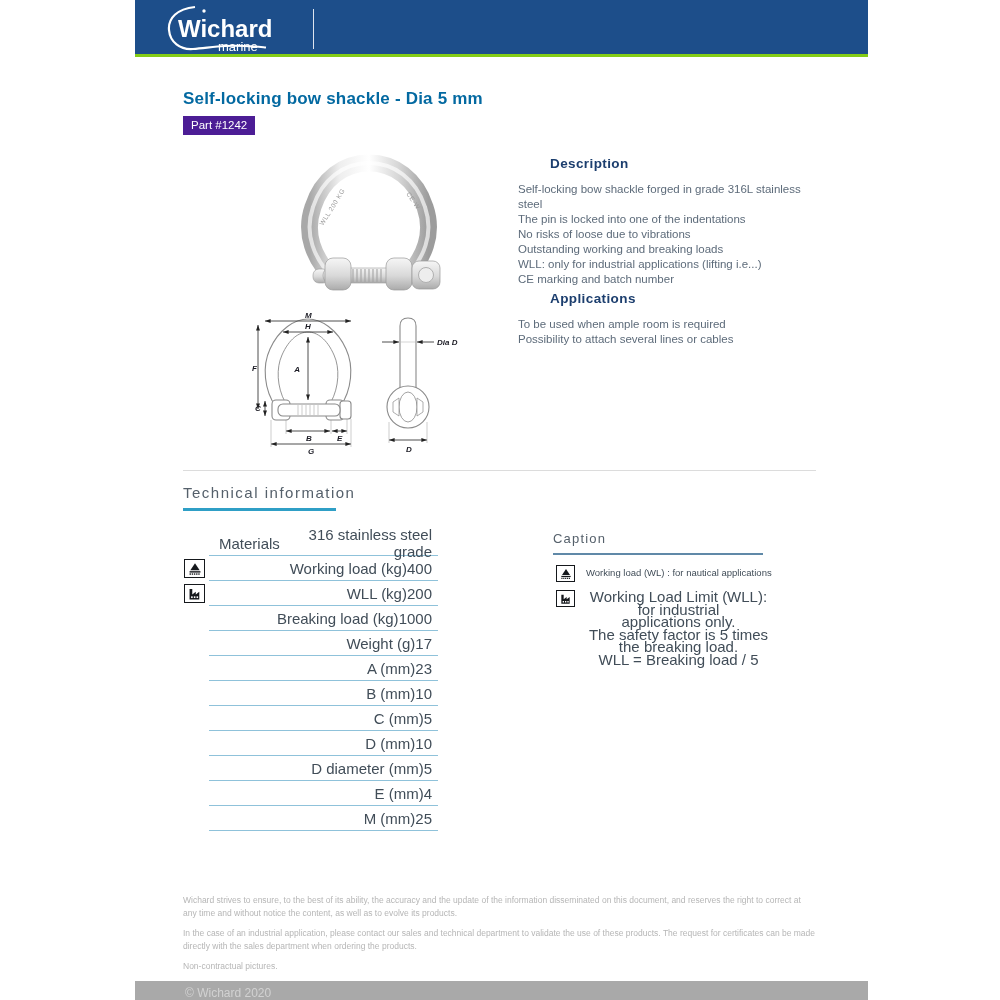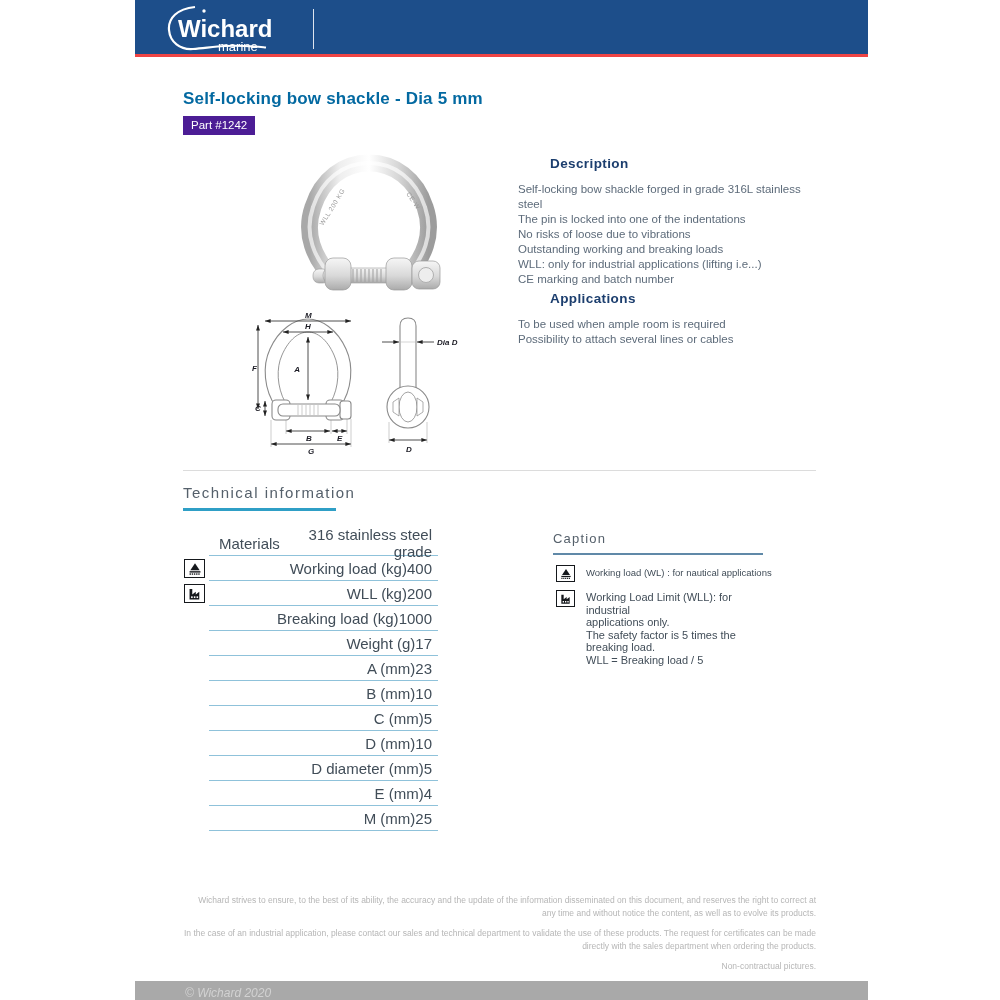--- a/index.html
+++ b/index.html
@@ -2,21 +2,21 @@
 <html><head>
 <meta charset="utf-8">
 <style>
   * { margin:0; padding:0; box-sizing:border-box; }
   html,body { background:#ffffff; }
   body { font-family:"Liberation Sans", sans-serif; width:1000px; height:1000px; position:relative; overflow:hidden; }
   #page { position:absolute; left:0; top:0; width:1000px; height:1000px; background:#fff; }
 
   
   .header-bar { position:absolute; left:135px; top:0; width:733px; height:57px;
-    background:#1d4e8a; border-bottom:3px solid #ef4444; }
+    background:#1d4e8a; border-bottom:3px solid #84cc16; }
   .header-divider { position:absolute; left:178px; top:9px; width:1px; height:40px; background:rgba(255,255,255,.85); }
   .logo-svg { position:absolute; left:30px; top:3px; }
 
   
   .page-title { position:absolute; left:183px; top:89px; font-size:17px; font-weight:bold; color:#0369a1; letter-spacing:.2px; }
   .part-badge { position:absolute; left:183px; top:116px; background:#4c1d95; color:#fff;
     font-size:11.5px; padding:3px 8px 4px 8px; }
 
   
   .photo-wrap { position:absolute; left:283px; top:142px; width:172px; height:160px; }
@@ -44,27 +44,27 @@
     display:flex; align-items:center; justify-content:center; }
   .tbl-icon-1 { left:184px; top:559px; }
   .tbl-icon-2 { left:184px; top:584px; }
 
   
   .caption-heading { position:absolute; left:553px; top:531px; font-size:13px; color:#55606b; letter-spacing:1.2px; }
   .caption-underline { position:absolute; left:553px; top:553px; width:210px; height:1.5px; background:#6089a8; }
   .cap-icon-1 { left:556px; top:565px; width:19px; height:17px; }
   .cap-icon-2 { left:556px; top:590px; width:19px; height:17px; }
   .cap-text-1 { position:absolute; left:586px; top:567px; font-size:9.5px; color:#414d58;text-align:center; }
-  .cap-text-2 { position:absolute; left:586px; top:591px; font-size:11px; color:#414d58; line-height:12.5px; width:185px; }
+  .cap-text-2 { position:absolute; left:586px; top:591px; font-size:15px; color:#414d58; line-height:12.5px; width:185px;text-align:center; }
 
   
   .footer { position:absolute; left:183px; top:894px; width:633px; font-size:8.5px; color:#b6b6b6; line-height:13px; }
-  .footer p { margin-bottom:7px;text-align:right; }
+  .footer p { margin-bottom:7px; }
   .bottom-bar { position:absolute; left:135px; top:981px; width:733px; height:19px; background:#a9a9a9; }
-  .copyright { position:absolute; left:50px; top:5px; color:#d2d2d2; font-size:12px;font-style:italic; }
+  .copyright { position:absolute; left:50px; top:5px; color:#d2d2d2; font-size:12px; }
 
   svg text { font-family:"Liberation Sans", sans-serif; }
   .dim-label { font-size:8px; font-weight:bold; font-style:italic; fill:#1b1b24; }
   .engrave { font-size:6.5px; fill:#9a9a9a; letter-spacing:.5px; }
 </style>
 </head>
 <body>
 
 <div id="page">
 

